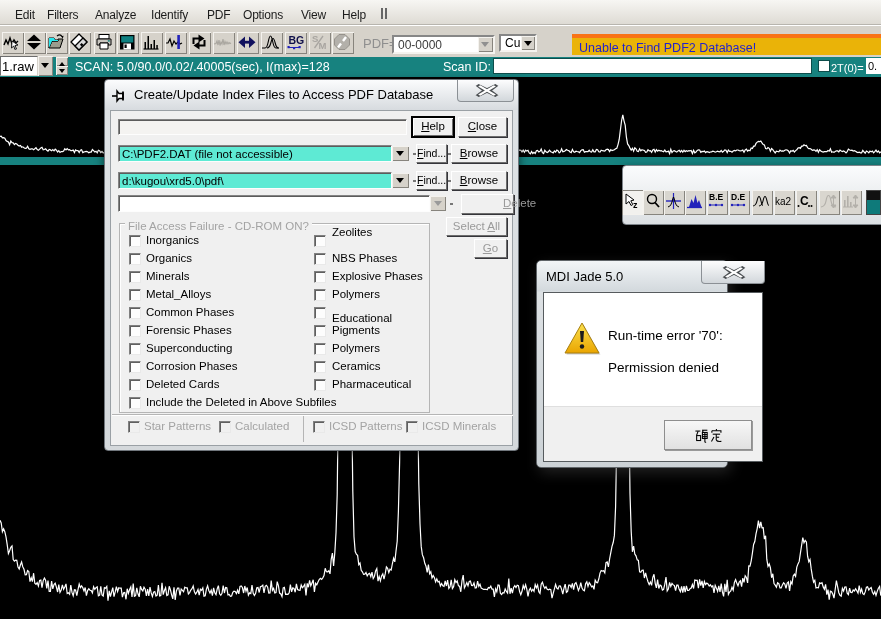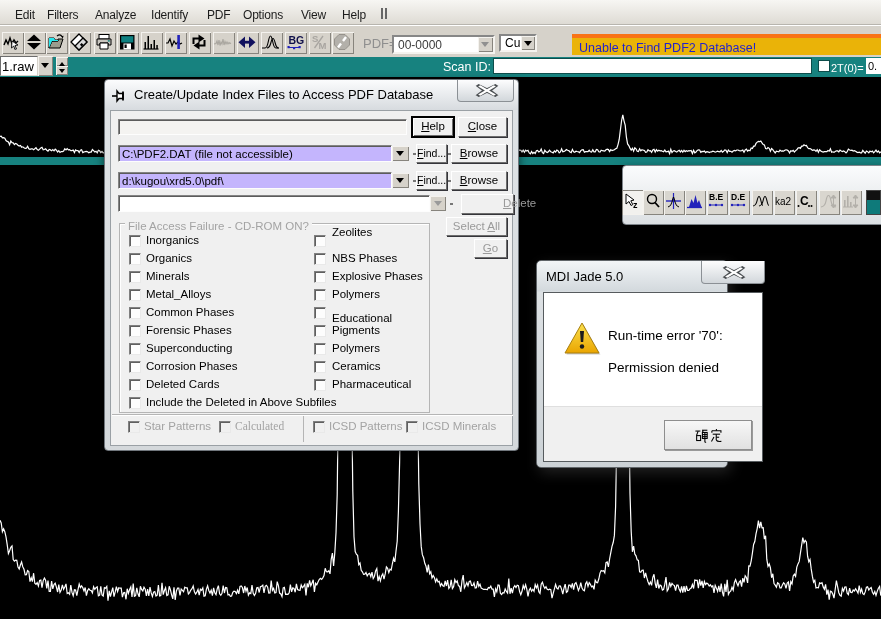--- a/index.html
+++ b/index.html
@@ -2,21 +2,21 @@
 <html><head><meta charset="utf-8">
 <style>
 * { margin:0; padding:0; box-sizing:border-box; }
 html,body { width:881px; height:619px; overflow:hidden; }
 body { font-family:"Liberation Sans", sans-serif; position:relative; background:#000; }
 .abs { position:absolute; }
 
 .raised { background:#d6d2ca; box-shadow: inset 1px 1px 0 #f4f2ee, inset -1px -1px 0 #87847d; }
 .btn95 { background:#f0f0f0; border:1px solid; border-color:#ffffff #6d6d6d #6d6d6d #ffffff; box-shadow: 1px 1px 0 #35353a; font-size:11.5px; color:#000; text-align:center; }
 .btn95g { color:#9a9a9a; }
-.sunk { background:#c4b5fd; border:1px solid; border-color:#848484 #fdfdfd #fdfdfd #848484; box-shadow: inset 1px 1px 0 #5c5c5c; }
+.sunk { background:#5eead4; border:1px solid; border-color:#848484 #fdfdfd #fdfdfd #848484; box-shadow: inset 1px 1px 0 #5c5c5c; }
 .cb { width:12px; height:12px; background:#fdfdfd; border:1px solid; border-color:#808080 #e9e9e9 #e9e9e9 #808080; box-shadow: inset 1px 1px 0 #5f5f5f; }
 .cbg { background:#f0f0f0; }
 .lbl { font-size:11.5px; color:#000; white-space:nowrap; }
 .glbl { font-size:11.5px; color:#a3a3a3; white-space:nowrap; }
 </style></head>
 <body>
 
 <div class="abs" style="left:0;top:0;width:881px;height:25px;background:linear-gradient(#f7f6f3,#dedbd4);border-bottom:1px solid #b8b5ae;">
   <div class="abs lbl" style="left:15px;top:8px;font-size:12px;letter-spacing:-0.2px;color:#1c1c1c;">Edit</div>
   <div class="abs lbl" style="left:47px;top:8px;font-size:12px;letter-spacing:-0.2px;color:#1c1c1c;">Filters</div>
@@ -163,20 +163,21 @@
   </div>
   <div class="abs raised" style="left:38px;top:-1px;width:15px;height:20px;">
     <span style="position:absolute;left:3px;top:7px;width:0;height:0;border:4px solid transparent;border-top:5px solid #000;"></span>
   </div>
   <div class="abs raised" style="left:56px;top:0;width:12px;height:9px;">
     <span style="position:absolute;left:3px;top:2px;width:0;height:0;border:3px solid transparent;border-bottom:4px solid #000;"></span>
   </div>
   <div class="abs raised" style="left:56px;top:9px;width:12px;height:9px;">
     <span style="position:absolute;left:3px;top:3px;width:0;height:0;border:3px solid transparent;border-top:4px solid #000;"></span>
   </div>
+  <div class="abs" style="left:75px;top:3px;font-size:12.5px;color:#fff;">SCAN: 5.0/90.0/0.02/.40005(sec), I(max)=128</div>
   <div class="abs" style="left:443px;top:3px;font-size:12.5px;color:#fff;">Scan ID:</div>
   <div class="abs" style="left:493px;top:1px;width:319px;height:16px;background:#fff;border:1px solid #0d4d4b;"></div>
   <div class="abs" style="left:818px;top:3px;width:12px;height:12px;background:#fff;border:1px solid #0d4d4b;"></div>
   <div class="abs" style="left:831px;top:5px;font-size:11px;color:#fff;">2T(0)=</div>
   <div class="abs" style="left:866px;top:1px;width:15px;height:16px;background:#fff;">
     <span style="position:absolute;left:2px;top:2px;font-size:11px;color:#000;">0.</span>
   </div>
 </div>
 
 <div class="abs" style="left:0;top:77px;width:881px;height:542px;background:#000;">
@@ -360,21 +361,21 @@
     <div class="abs cb" style="left:203px;top:250px;"></div>
     <div class="abs lbl" style="left:221px;top:249px;">Ceramics</div>
     <div class="abs cb" style="left:203px;top:268px;"></div>
     <div class="abs lbl" style="left:221px;top:267px;">Pharmaceutical</div>
 
     <div class="abs" style="left:1px;top:303px;width:401px;height:1px;background:#b5b5b5;box-shadow:0 1px 0 #fff;"></div>
     <div class="abs" style="left:192px;top:305px;width:1px;height:26px;background:#b5b5b5;"></div>
     <div class="abs cb cbg" style="left:17px;top:310px;"></div>
     <div class="abs glbl" style="left:33px;top:309px;">Star Patterns</div>
     <div class="abs cb cbg" style="left:108px;top:310px;"></div>
-    <div class="abs glbl" style="left:124px;top:309px;font-family:Liberation Serif, serif;">Calculated</div>
+    <div class="abs glbl" style="left:124px;top:309px;">Calculated</div>
     <div class="abs cb cbg" style="left:202px;top:310px;"></div>
     <div class="abs glbl" style="left:218px;top:309px;">ICSD Patterns</div>
     <div class="abs cb cbg" style="left:295px;top:310px;"></div>
     <div class="abs glbl" style="left:311px;top:309px;">ICSD Minerals</div>
   </div>
 </div>
 
 <div class="abs" style="left:536px;top:260px;width:192px;height:208px;background:linear-gradient(#f2f5f7,#d3d9dd 30px,#dde1e4 31px,#ccd2d6);border:1px solid #5f6468;border-radius:5px;box-shadow:3px 5px 14px rgba(60,60,60,0.55);">
   <div class="abs" style="left:9px;top:8px;font-size:13px;color:#000;">MDI Jade 5.0</div>
 

